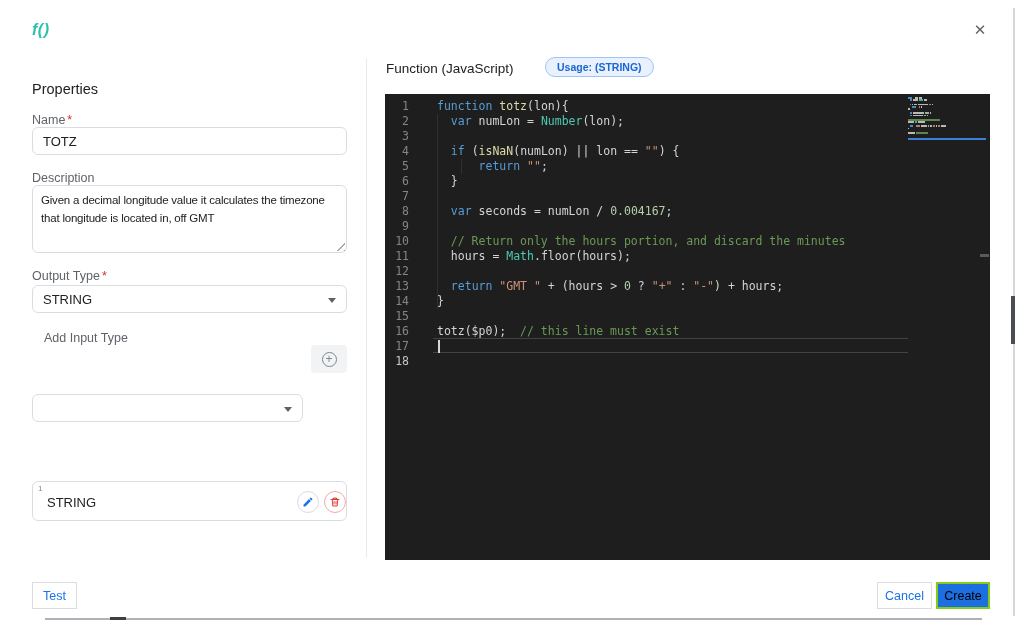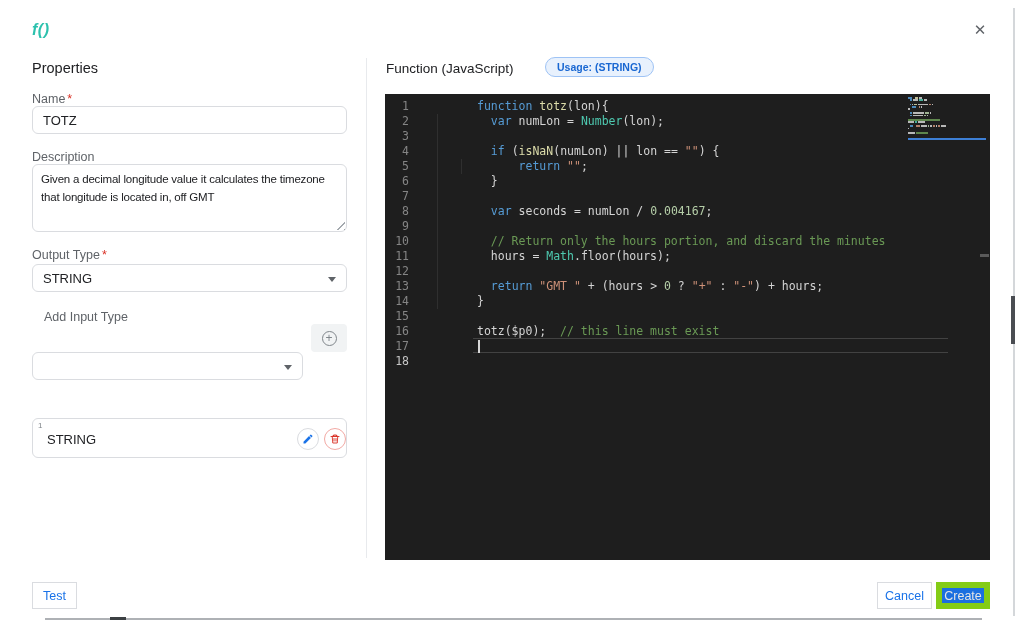--- a/index.html
+++ b/index.html
@@ -12,21 +12,21 @@
   .fx-icon { color:#2cc1ad; font-style:italic; font-weight:600; font-size:16px; letter-spacing:0.5px; }
   .dlg-title { font-size:15.5px; color:#3c4043; font-weight:500; }
   .close-btn { position:absolute; left:968px; top:18px; width:24px; height:24px; display:flex; align-items:center; justify-content:center;
                font-size:15px; color:#5f6368; cursor:pointer; }
 
   
   .left-panel { position:absolute; left:32px; top:58px; width:315px; }
   .panel-heading { font-size:14.5px; font-weight:500; color:#202124; }
   .field-label { font-size:12.5px; color:#5f6368; }
   .req { color:#d93025; margin-left:2px; }
-  .abs { position:absolute; }
+  .abs { position:absolute;margin-top:21px; }
   .box { border:1px solid #dadce0; border-radius:6px; background:#fff; }
   .text-input { width:315px; height:28px; padding:0 10px; font-size:13px; color:#202124; outline:none; font-family:"Liberation Sans", sans-serif; }
   .desc-area { width:315px; height:68px; padding:6px 8px; font-size:11.5px; letter-spacing:-0.2px; line-height:1.55; color:#202124;
                resize:none; outline:none; overflow:hidden; font-family:"Liberation Sans", sans-serif; }
   .resize-grip { position:absolute; right:2px; bottom:2px; width:9px; height:9px;
                  background:repeating-linear-gradient(135deg, transparent 0 2px, #9aa0a6 2px 3px, transparent 3px 5px);
                  clip-path:polygon(100% 0, 100% 100%, 0 100%); opacity:.9; }
   .select { display:flex; align-items:center; height:28px; padding:0 10px; font-size:13px; color:#202124; position:relative; cursor:pointer; }
   .caret { position:absolute; right:10px; top:12px; width:0; height:0;
            border-left:4.5px solid transparent; border-right:4.5px solid transparent; border-top:5px solid #5f6368; }
@@ -45,42 +45,42 @@
   .usage-badge { position:absolute; left:545px; top:57px; height:20px; padding:0 11px; display:flex; align-items:center;
                  background:#e8f1fd; border:1px solid #9ec3f5; border-radius:10px;
                  font-size:10.5px; font-weight:700; color:#1967d2; }
 
   
   .editor { position:absolute; left:385px; top:94px; width:605px; height:466px; background:#1e1e1e; overflow:hidden;
             font-family:"DejaVu Sans Mono", monospace; font-size:11.5px; line-height:15px; }
   .gutter { position:absolute; left:0; top:5px; width:48px; text-align:right; padding-right:24px; color:#858585; user-select:none; }
   .gutter .ln { height:15px; }
   .gutter .ln.active { color:#c6c6c6; }
-  .code-pane { position:absolute; left:48px; top:5px; width:475px;margin-left:40px; }
+  .code-pane { position:absolute; left:48px; top:5px; width:475px; }
   .code-row { height:15px; white-space:pre; padding-left:4px; position:relative; }
   .code-row.active { border-top:1px solid rgba(255,255,255,0.16); border-bottom:1px solid rgba(255,255,255,0.16); height:15px; margin-top:-1px; }
   .tk-kw{color:#569cd6} .tk-fn{color:#dcdcaa} .tk-cls{color:#4ec9b0} .tk-str{color:#ce9178}
   .tk-num{color:#b5cea8} .tk-com{color:#6a9955} .tk-pln{color:#d4d4d4}
   .cursor { display:inline-block; width:2px; height:13px; background:#d7d7d7; vertical-align:middle; margin-left:1px; }
   .indent-guide { position:absolute; width:1px; background:rgba(255,255,255,0.08); }
   .guide-1 { left:52px; top:20px; height:195px; }
   .guide-2 { left:76px; top:65px; height:15px; }
   .minimap { position:absolute; right:4px; top:3px; width:78px; }
   .mm-row { height:1.8px; margin-bottom:0.4px; white-space:nowrap; font-size:0; line-height:0; }
   .mm-seg { display:inline-block; height:1.8px; background:currentColor; margin-right:1px; opacity:.85; }
   .mm-seg.blank { background:transparent; }
   .mm-cursorline { width:100%; height:2px; background:#3d7fd6; margin-top:2px; }
   .overview-dash { position:absolute; right:1px; top:160px; width:9px; height:3px; background:#5a5a5a; }
 
   
   .v-divider { position:absolute; left:366px; top:58px; width:1px; height:500px; background:#e8eaed; }
   .btn { position:absolute; top:582px; height:27px; border-radius:0; font-size:12.5px; font-weight:500;
          display:flex; align-items:center; justify-content:center; cursor:pointer; font-family:"Liberation Sans", sans-serif; }
   .btn-outline { background:#fff; border:1px solid #dadce0; color:#1a73e8; }
-  .btn-primary { background:#1b6fe0; border:6px solid #84cc16; color:#e5e5e5; }
+  .btn-primary { background:#1b6fe0; border:2px solid #84cc16; color:#000000; }
   .btn-test { left:32px; width:45px; }
   .btn-cancel { left:877px; width:55px; }
   .btn-create { left:936px; width:54px; }
 
   
   .page-bottom-edge { position:absolute; left:45px; top:618px; width:937px; height:2px; background:#aeb1b5; }
   .page-bottom-dash { position:absolute; left:110px; top:617px; width:16px; height:3px; background:#3c4043; }
   .page-scrollbar-track { position:absolute; left:1013px; top:8px; width:2px; height:608px; background:#d4d7da; }
   .page-scrollbar-thumb { position:absolute; left:1011px; top:296px; width:4px; height:48px; background:#4a4d52; }
 </style>

